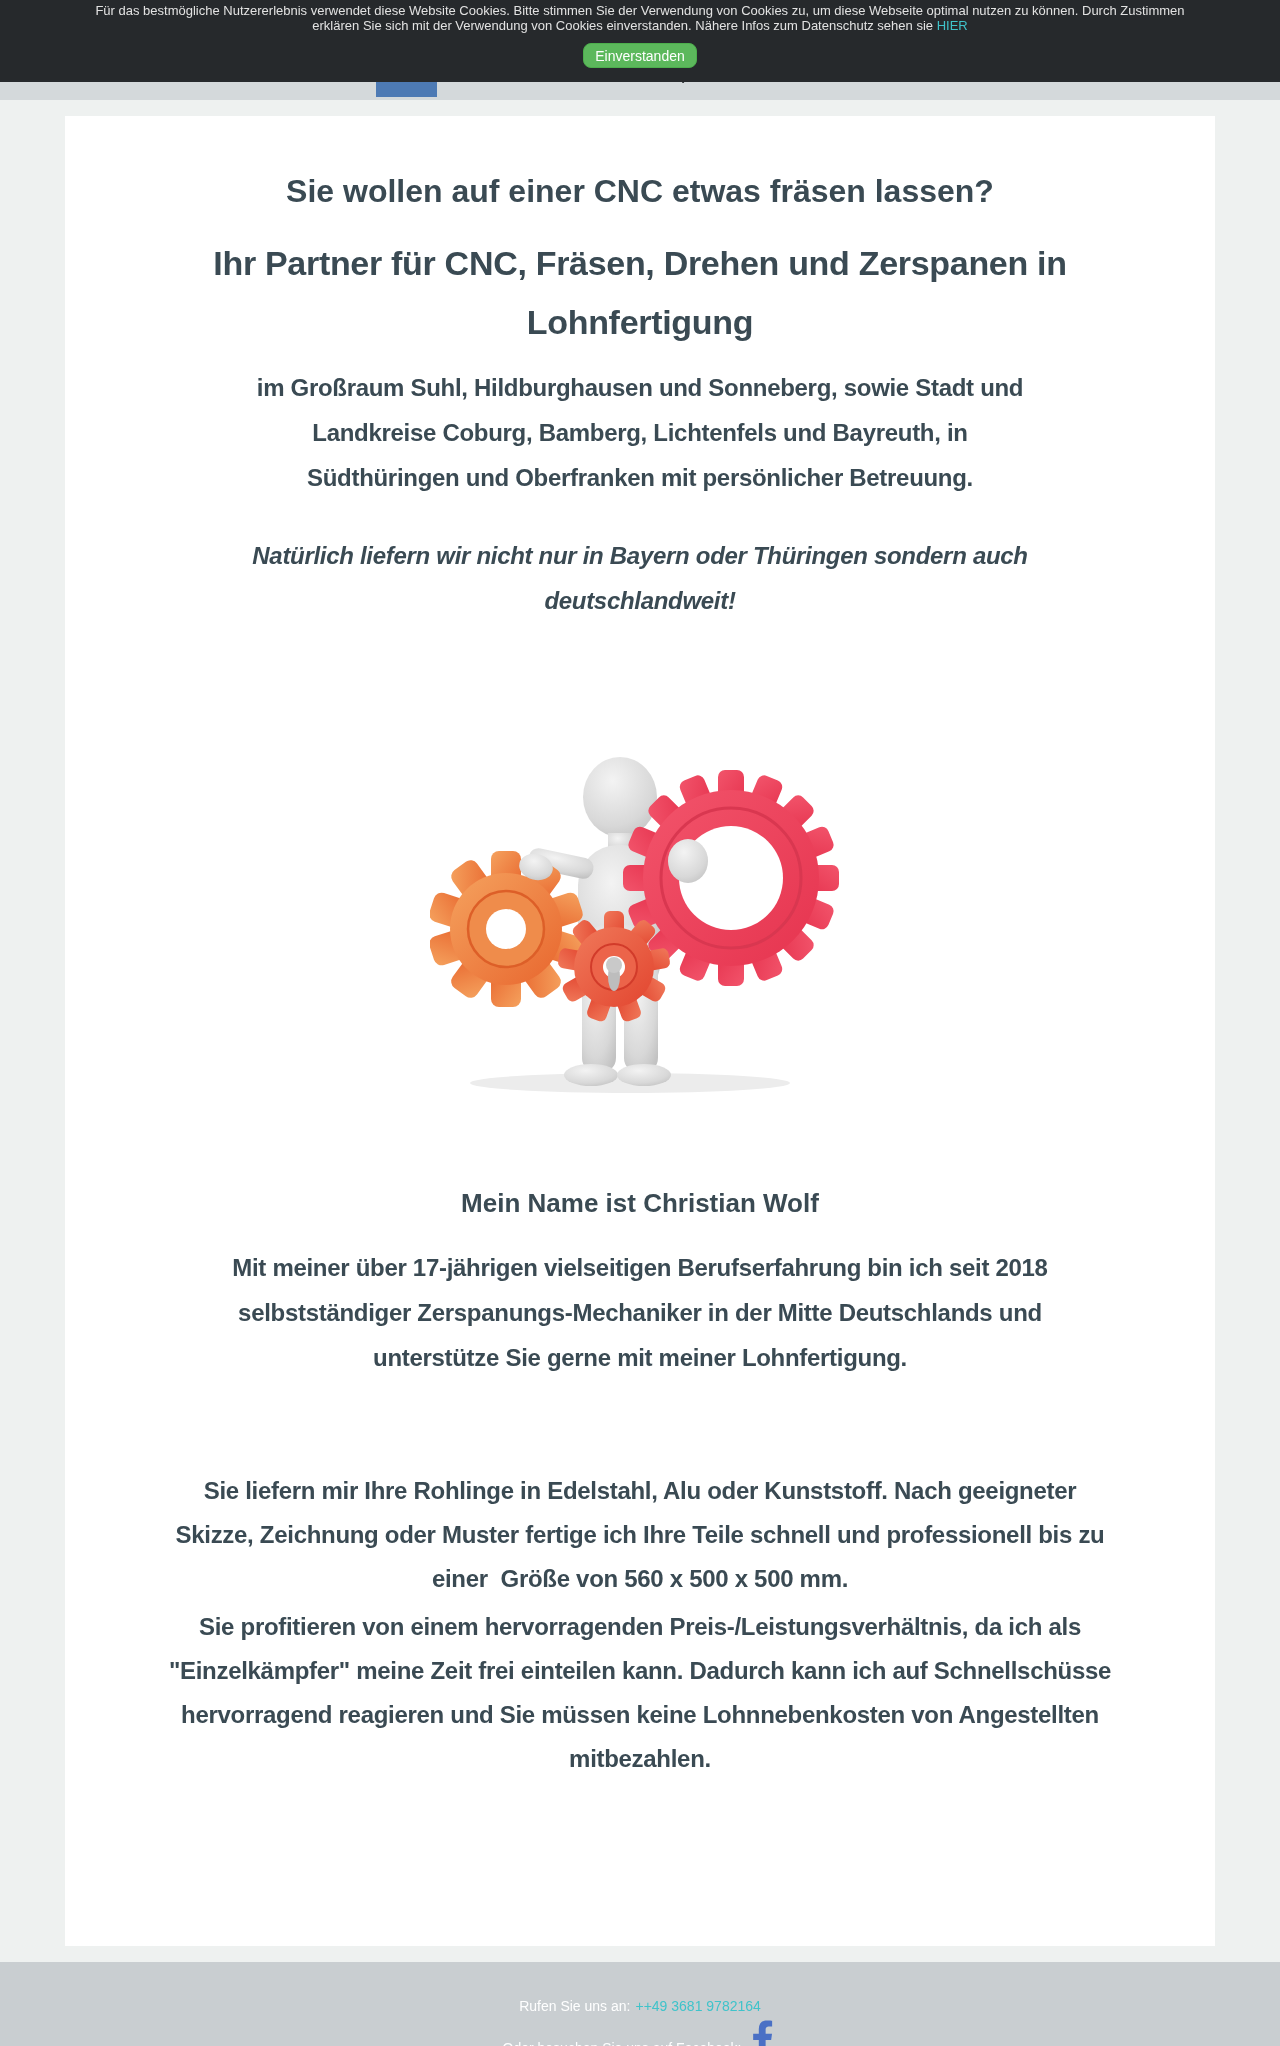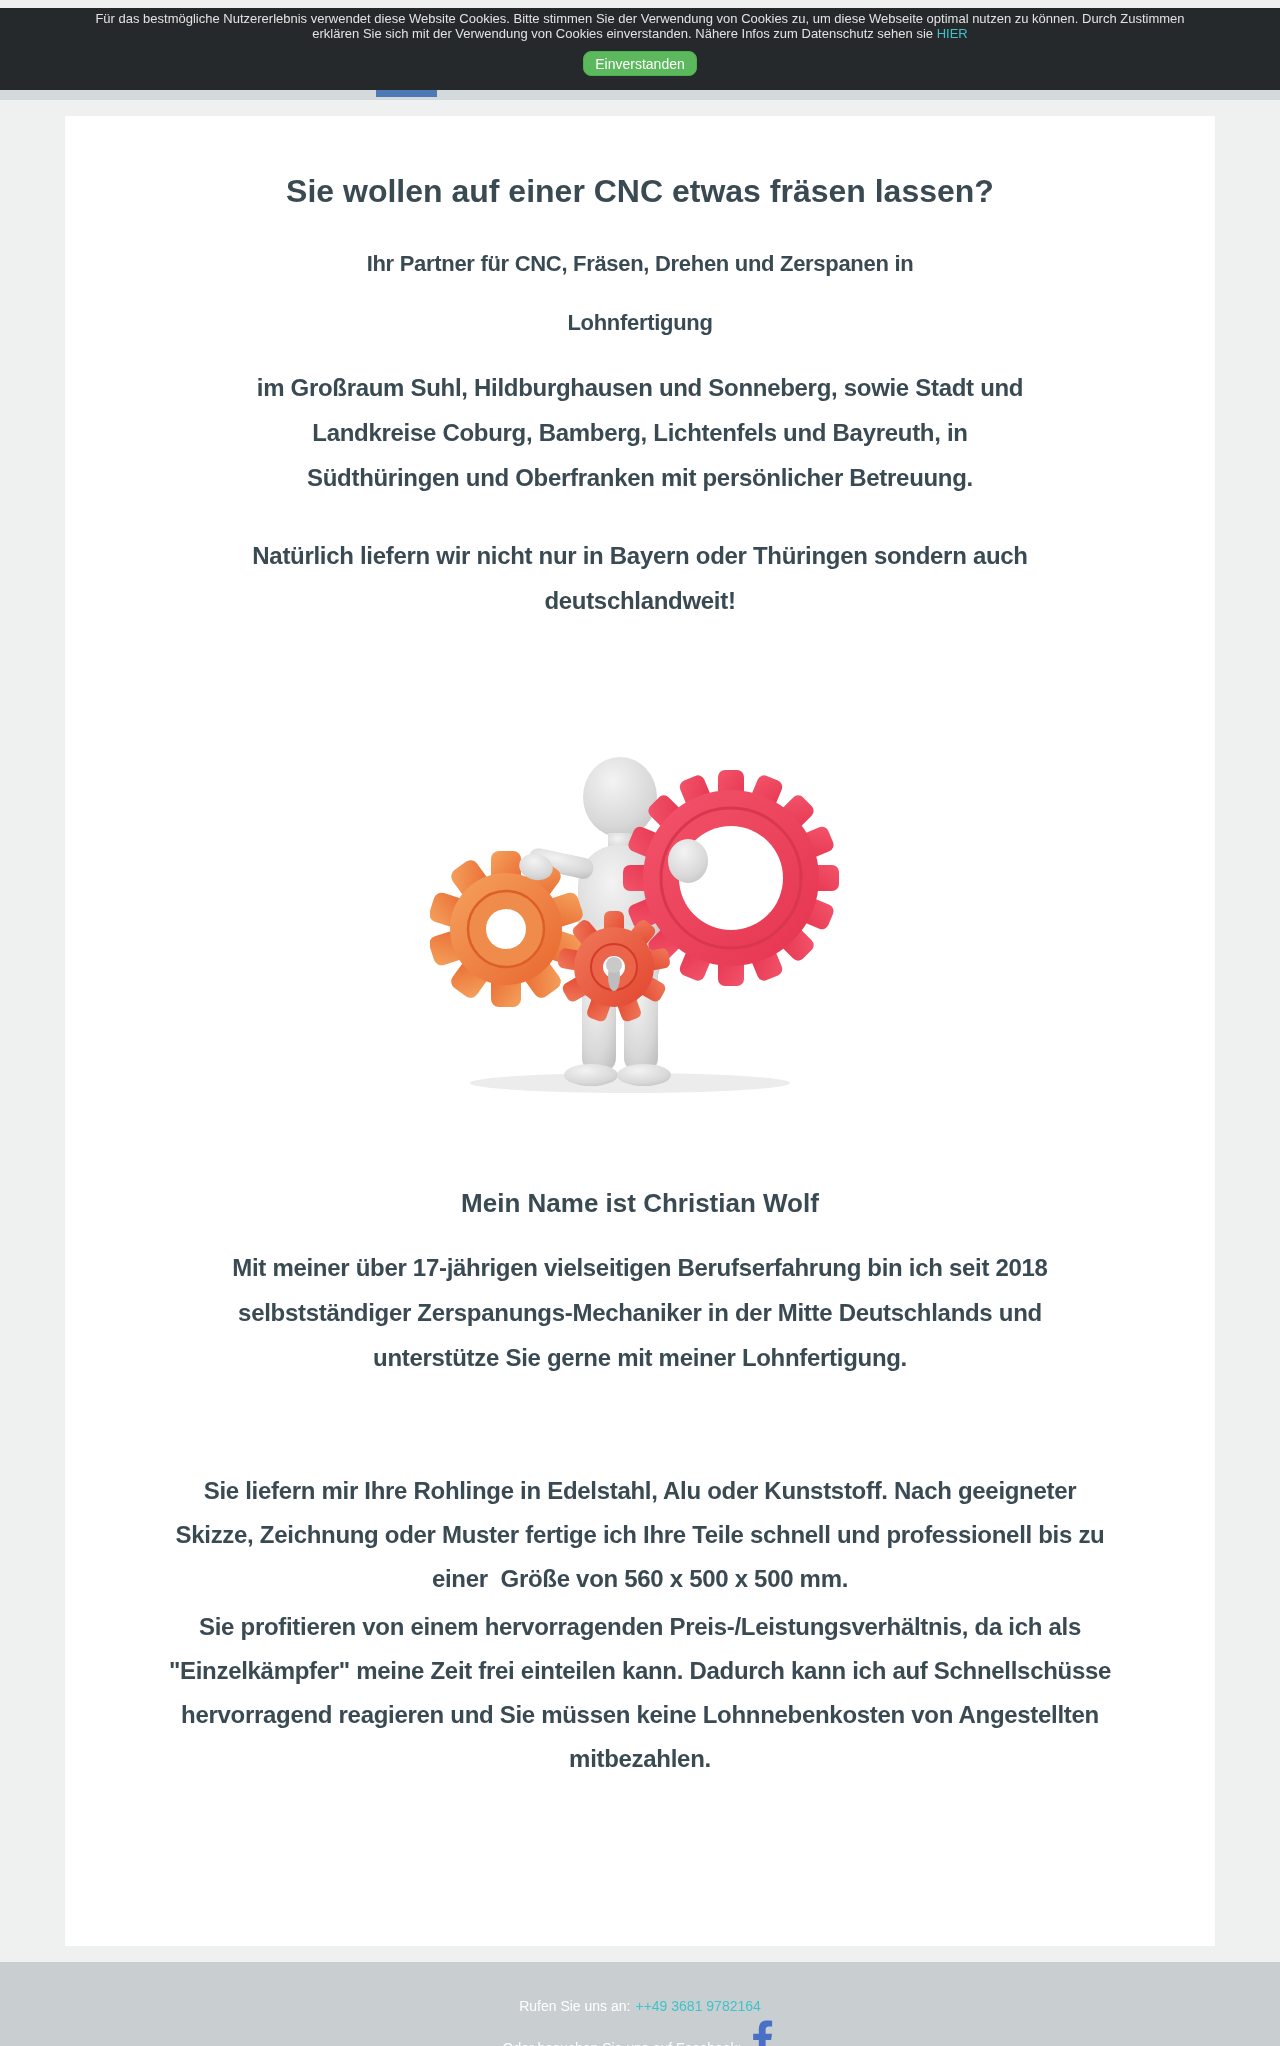--- a/index.html
+++ b/index.html
@@ -3,21 +3,21 @@
 <meta charset="utf-8">
 <style>
   html,body{margin:0;padding:0;}
   body{
     width:1280px;height:2046px;position:relative;overflow:hidden;
     background:#eef1f0;
     font-family:"Liberation Sans","DejaVu Sans",sans-serif;
   }
   
   .cookie-banner{
-    position:absolute;top:8px;left:0;width:1280px;height:82px;
+    position:absolute;top:0;left:0;width:1280px;height:82px;
     background:#26292c;z-index:30;text-align:center;
     color:#e2e2e2;font-size:13px;line-height:15px;padding-top:3px;box-sizing:border-box;
   }
   .cookie-banner .cookie-line{display:block;white-space:pre;}
   .cookie-link{color:#3fc3ca;text-decoration:none;cursor:pointer;}
   .cookie-accept{
     display:block;margin:10px auto 0;width:114px;height:25px;
     background:#5cb85c;border:1px solid #4cae4c;border-radius:8px;
     color:#ffffff;font-size:14px;font-family:inherit;cursor:pointer;padding:0;
   }
@@ -35,25 +35,25 @@
   }
   
   main{padding-top:100px;}
   .card{
     width:1150px;height:1830px;margin:16px auto;background:#ffffff;
     box-sizing:border-box;padding:0 45px;overflow:hidden;
     color:#3a4a53;text-align:center;font-weight:bold;
   }
   .card .line{display:block;white-space:pre;letter-spacing:-0.3px;}
   h1.headline{font-size:32px;line-height:60px;margin:45px 0 0;font-weight:bold;}
-  h2.subheadline{font-size:22px;line-height:59px;margin:13px 0 0;font-weight:bold;}
+  h2.subheadline{font-size:34px;line-height:59px;margin:13px 0 0;font-weight:bold;}
   h3.name-heading{font-size:26px;line-height:49px;margin:82px 0 0;font-weight:bold;}
   p.para{font-size:24px;line-height:45px;margin:0;}
   p.para-regions{margin-top:13px;}
-  p.para-delivery{margin-top:33px;}
+  p.para-delivery{margin-top:33px;font-style:italic;}
   p.para-galvanik{margin-top:20px;}
   p.para-experience{margin-top:17px;}
   p.para-material{margin-top:89px;line-height:44px;}
   p.para-benefit{margin-top:4px;line-height:44px;}
   
   .figure-wrap{margin:126px auto 0;width:420px;height:348px;}
   
   .footer{
     width:1280px;height:110px;background:#c9ced1;
     box-sizing:border-box;padding-top:32px;

